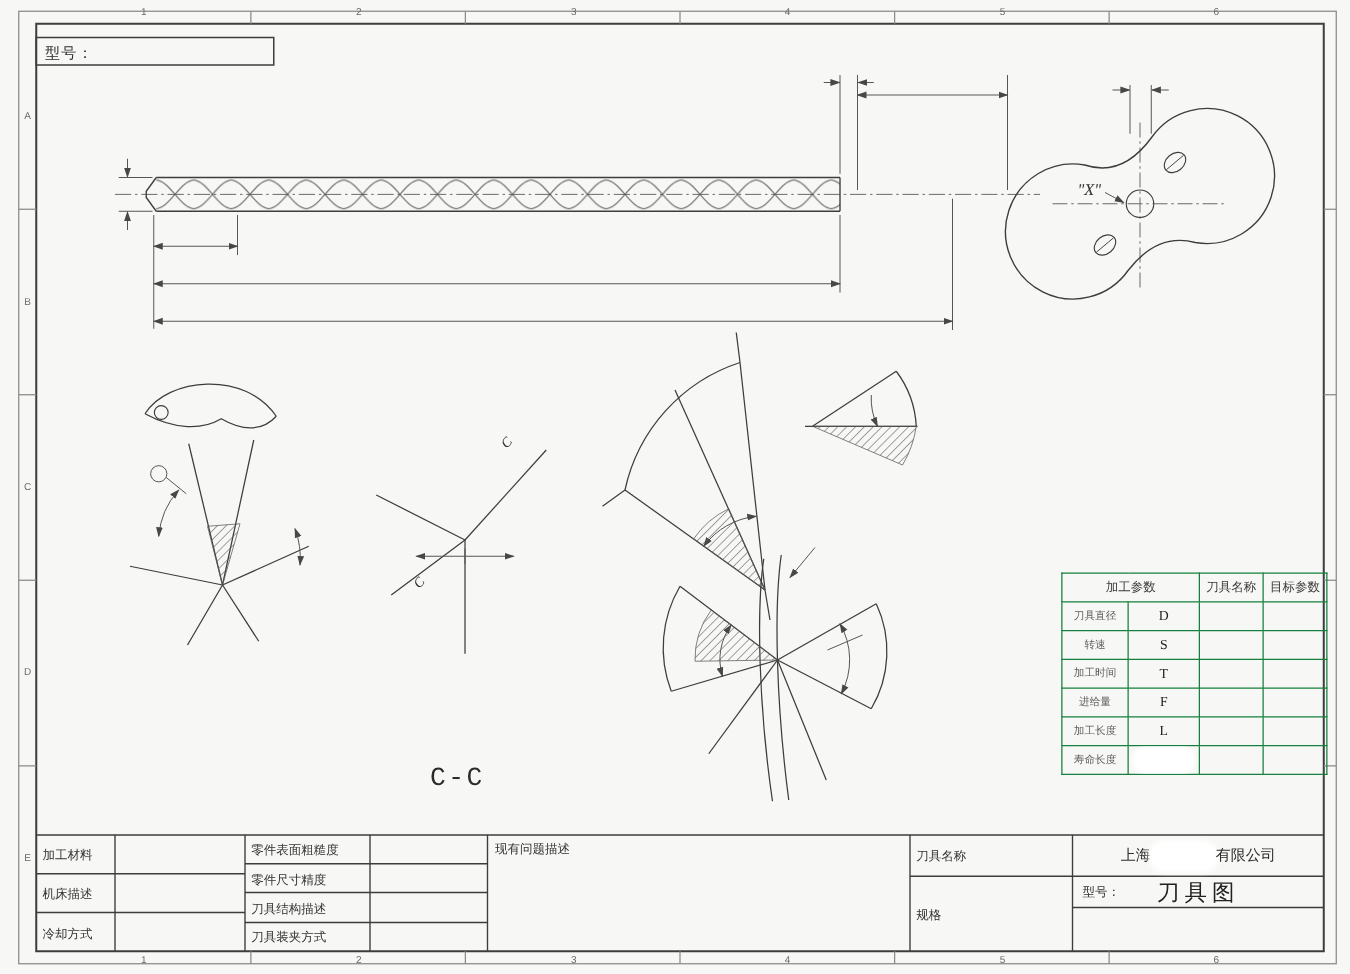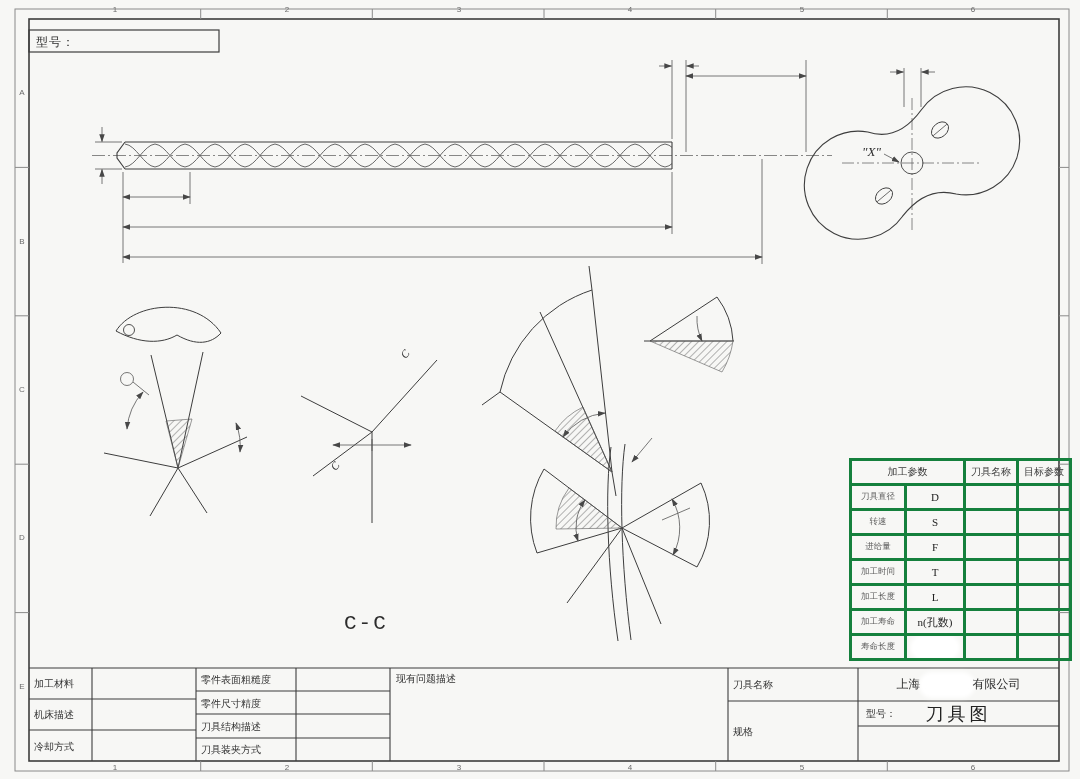--- a/index.html
+++ b/index.html
@@ -5,21 +5,21 @@
   html,body{margin:0;padding:0;background:#fff;}
   #app{position:relative;width:1080px;height:779px;background:#f7f7f5;overflow:hidden;
        font-family:"Liberation Sans",sans-serif;color:#2f2f2f;}
   svg{position:absolute;left:0;top:0;}
   .zone{position:absolute;font-size:8px;color:#6a6a6a;text-align:center;line-height:12px;}
   .model-box-text{position:absolute;left:36px;top:34px;font-size:12px;color:#2c2c2c;letter-spacing:1px;}
   .cc{position:absolute;left:344px;top:612px;font-family:Liberation Mono, monospace;font-size:21px;
       letter-spacing:2px;color:#2c2c2c;}
   
   .ptab{position:absolute;left:849px;top:458px;border-collapse:collapse;table-layout:fixed;}
-  .ptab td{border:3px solid #15803d;height:22px;padding:0;text-align:center;vertical-align:middle;
+  .ptab td{border:1px solid #15803d;height:22px;padding:0;text-align:center;vertical-align:middle;
            background:transparent;overflow:hidden;}
   .ptab .c1{width:52px;} .ptab .c2{width:56px;} .ptab .c3{width:50px;} .ptab .c4{width:50px;}
   .ptab .hd{font-size:10px;color:#3a3a3a;}
   .ptab .pl{font-size:8.5px;color:#5d5d5d;}
   .ptab .pv{font-size:11px;font-family:"Liberation Serif",serif;color:#222;}
   .blob{display:inline-block;background:#fff;border-radius:8px;box-shadow:0 0 4px 5px #fff;vertical-align:middle;}
   
   .tb{position:absolute;font-size:10px;color:#333;white-space:nowrap;}
   .company-row{position:absolute;left:858px;top:668px;width:201px;height:33px;display:flex;
                align-items:center;justify-content:center;font-size:12px;color:#2b2b2b;}
@@ -252,40 +252,34 @@
     <td class="c3"></td>
     <td class="c4"></td>
   </tr>
   <tr>
     <td class="pl c1">转速</td>
     <td class="pv c2"><span>S</span></td>
     <td class="c3"></td>
     <td class="c4"></td>
   </tr>
   <tr>
+    <td class="pl c1">加工时间</td>
+    <td class="pv c2"><span>T</span></td>
+    <td class="c3"></td>
+    <td class="c4"></td>
+  </tr>
+  <tr>
     <td class="pl c1">进给量</td>
     <td class="pv c2"><span>F</span></td>
     <td class="c3"></td>
     <td class="c4"></td>
   </tr>
   <tr>
-    <td class="pl c1">加工时间</td>
-    <td class="pv c2"><span>T</span></td>
-    <td class="c3"></td>
-    <td class="c4"></td>
-  </tr>
-  <tr>
     <td class="pl c1">加工长度</td>
     <td class="pv c2"><span>L</span></td>
-    <td class="c3"></td>
-    <td class="c4"></td>
-  </tr>
-  <tr>
-    <td class="pl c1">加工寿命</td>
-    <td class="pv c2"><span>n(孔数)</span></td>
     <td class="c3"></td>
     <td class="c4"></td>
   </tr>
   <tr>
     <td class="pl c1">寿命长度</td>
     <td class="pv c2"><span></span><span class="blob" style="width:40px;height:15px;"></span></td>
     <td class="c3"></td>
     <td class="c4"></td>
   </tr>
 </tbody>

